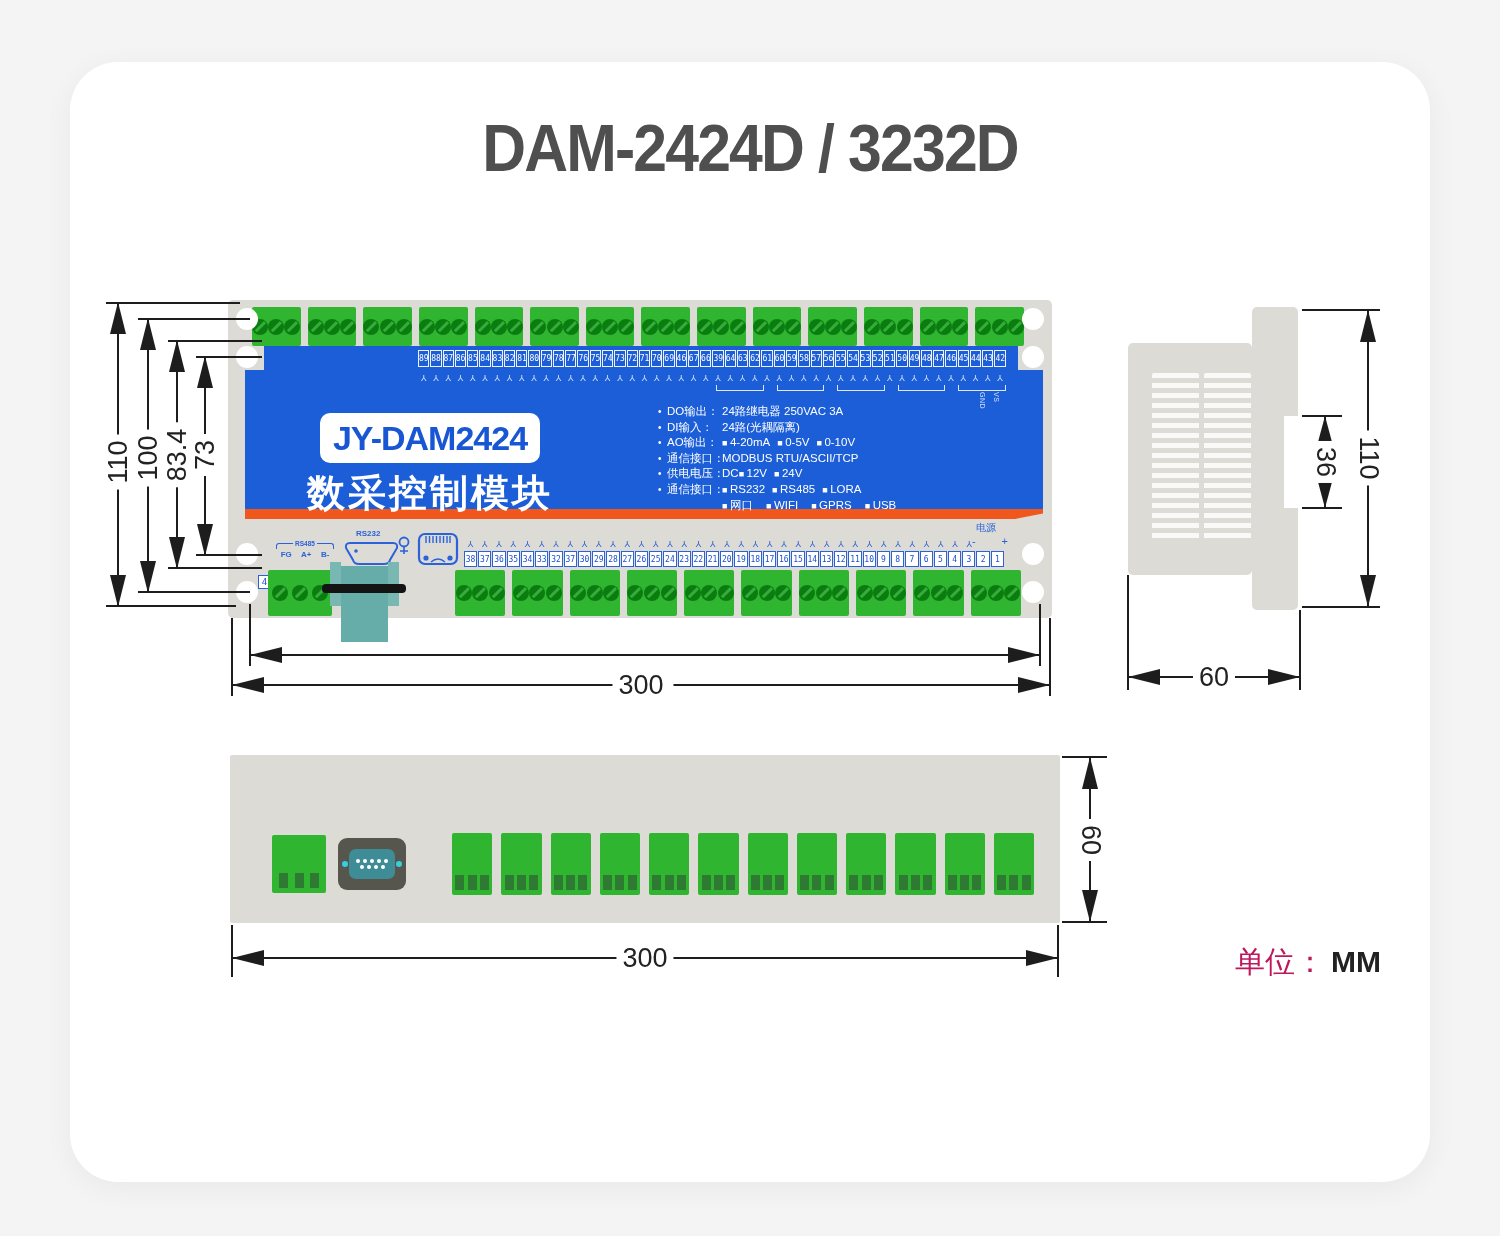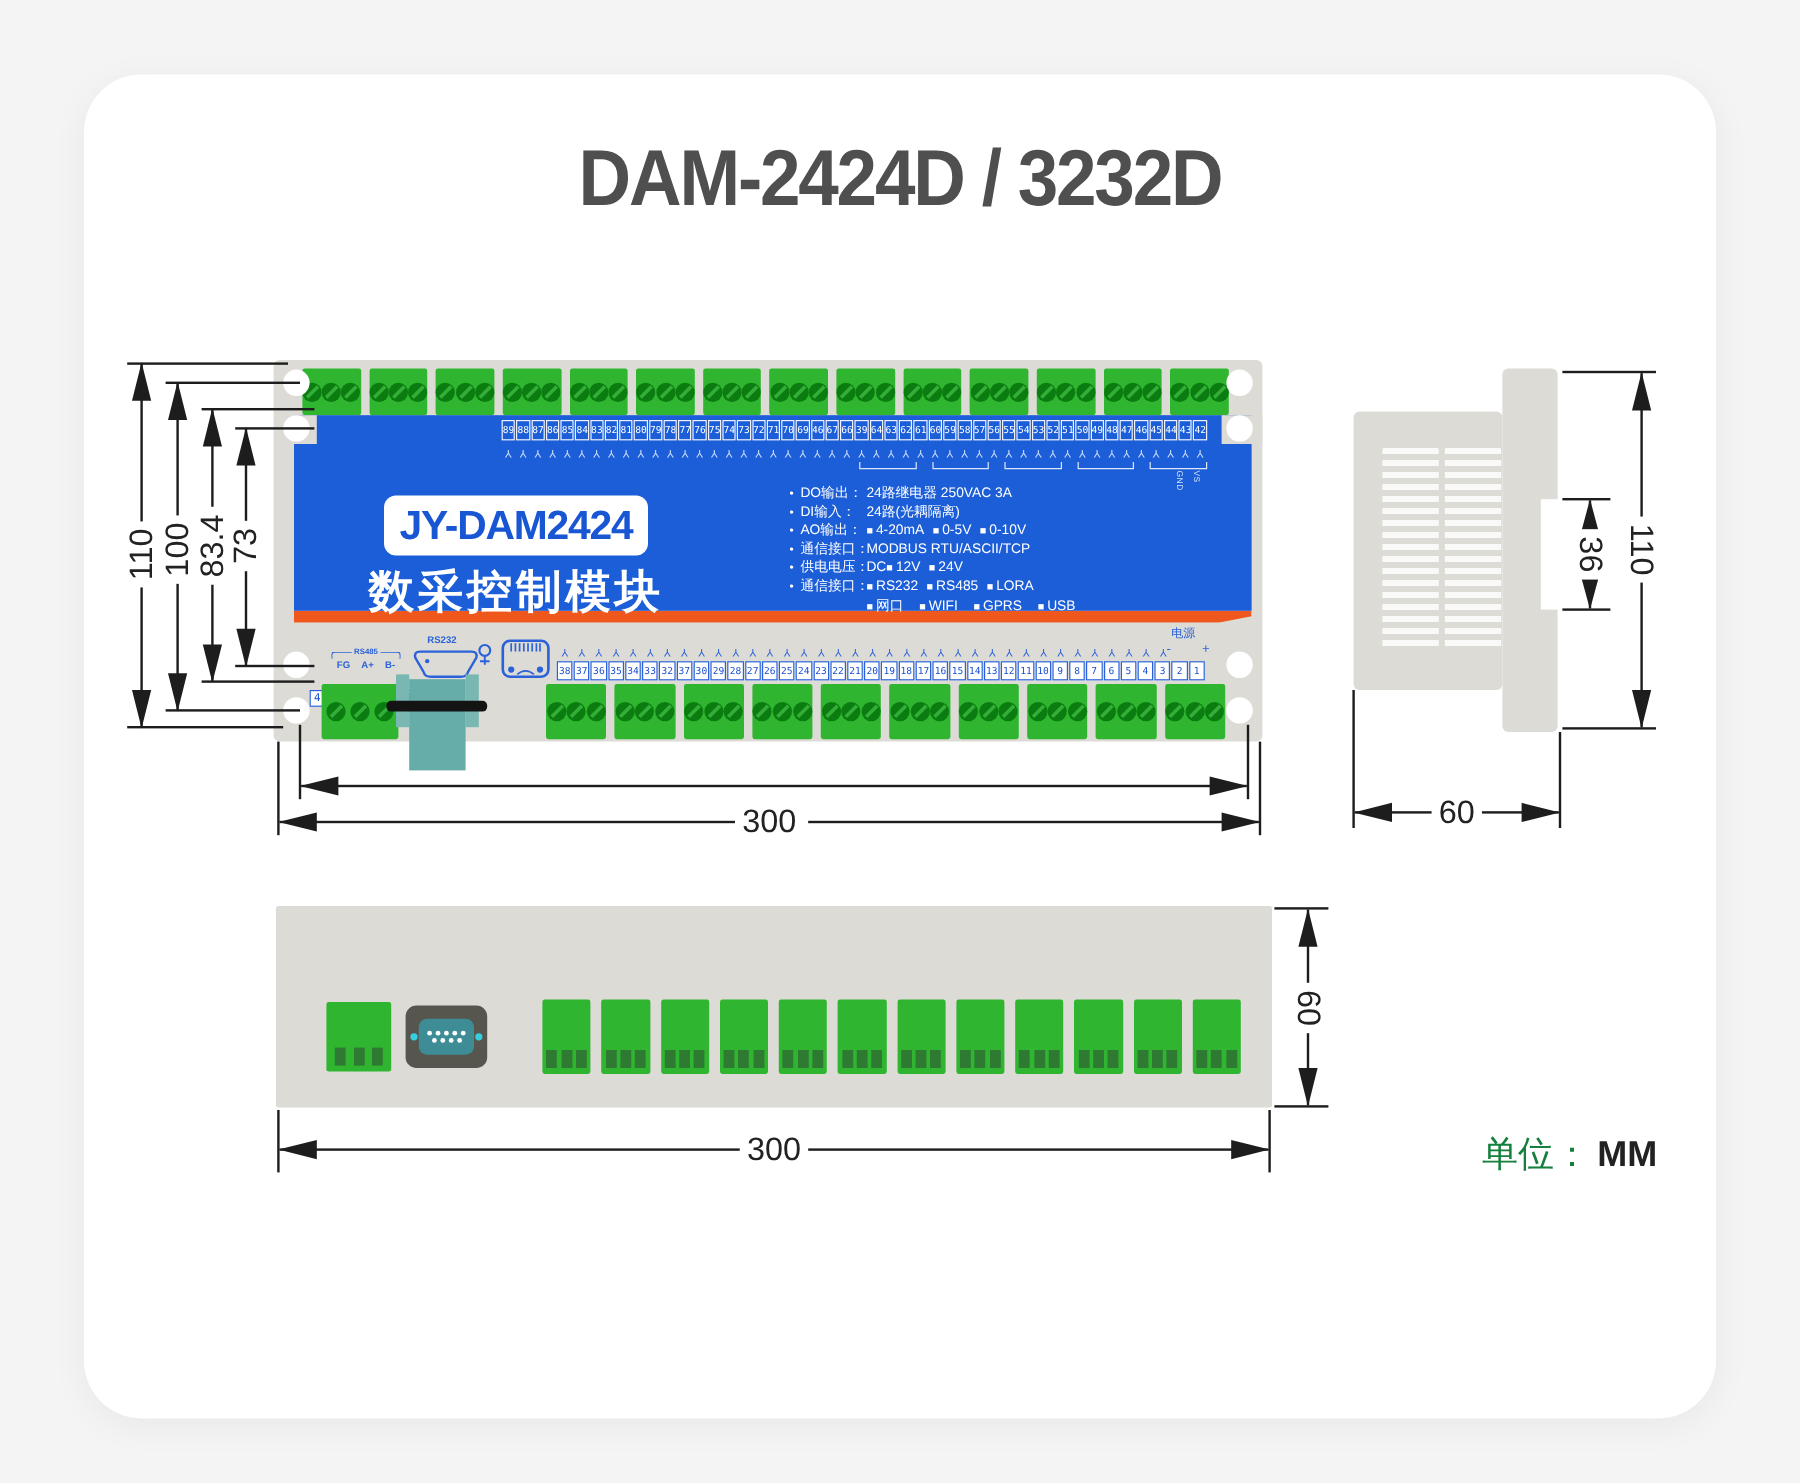--- a/index.html
+++ b/index.html
@@ -63,21 +63,21 @@
   .teal-bar{position:absolute;background:#141414;border-radius:4px}
   .vents{position:absolute;background:repeating-linear-gradient(#f9f9f7 0 5px,rgba(0,0,0,0) 5px 10px);border-radius:2px}
   .bvblock{flex:none;background:#2fb52f;border-radius:2px;display:flex;align-items:flex-end;justify-content:space-evenly;padding-bottom:5px}
   .bvpin{width:9px;height:15px;background:#2e7a33}
   .db9{position:absolute;background:#56564f;border-radius:9px;display:flex;align-items:center;justify-content:center}
   .db9face{width:46px;height:30px;background:#3e8d96;border-radius:7px;display:flex;flex-direction:column;align-items:center;justify-content:center;gap:2px}
   .dotrow{display:flex;gap:3px}
   .dotrow i{width:4px;height:4px;border-radius:50%;background:#fff}
   .db9 .sidedot{position:absolute;width:6px;height:6px;border-radius:50%;background:#35d0e0;top:50%;transform:translateY(-50%)}
   .unit{position:absolute;font-size:30px;color:#222}
-  .unit .ulabel{font-family:Liberation Serif, serif;color:#15803d}
+  .unit .ulabel{font-family:Liberation Serif, serif;color:#be185d}
   .unit .uval{font-weight:bold;color:#222;margin-left:6px}
 </style>
 </head>
 <body>
 
 <div class="stage">
   <div class="card"></div>
   <div class="title">DAM-2424D / 3232D</div>
 
   <div>

